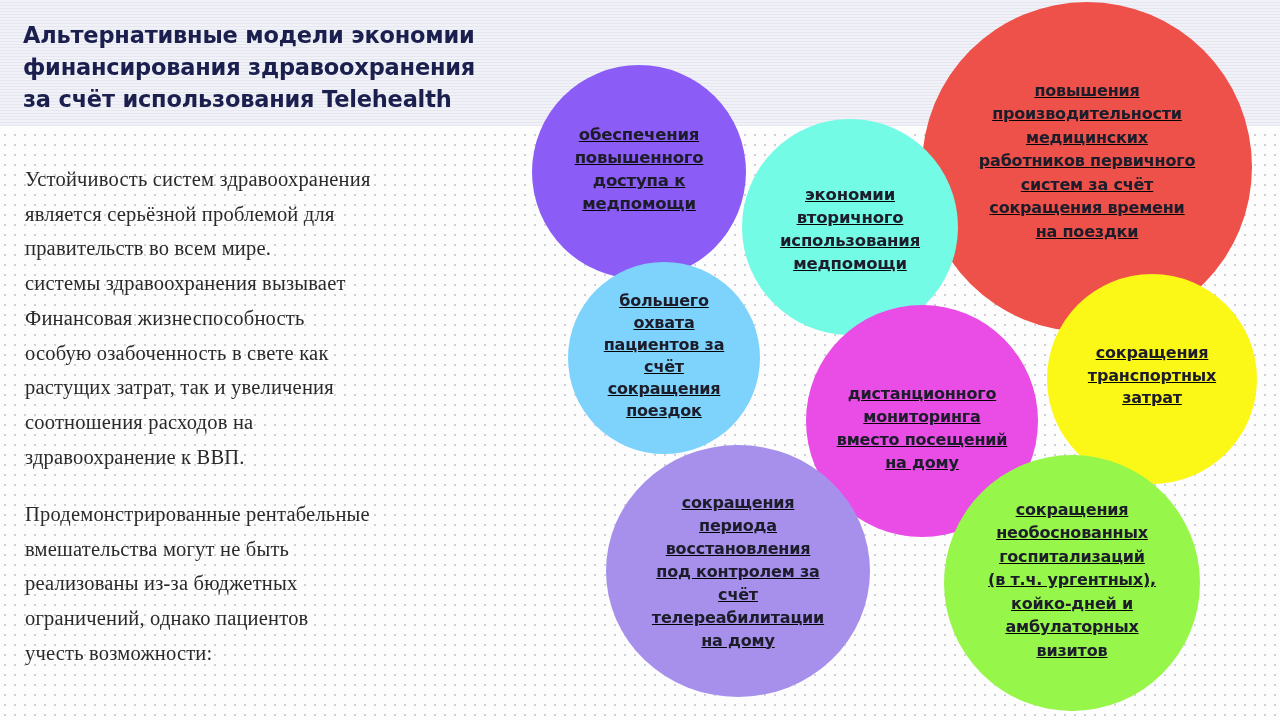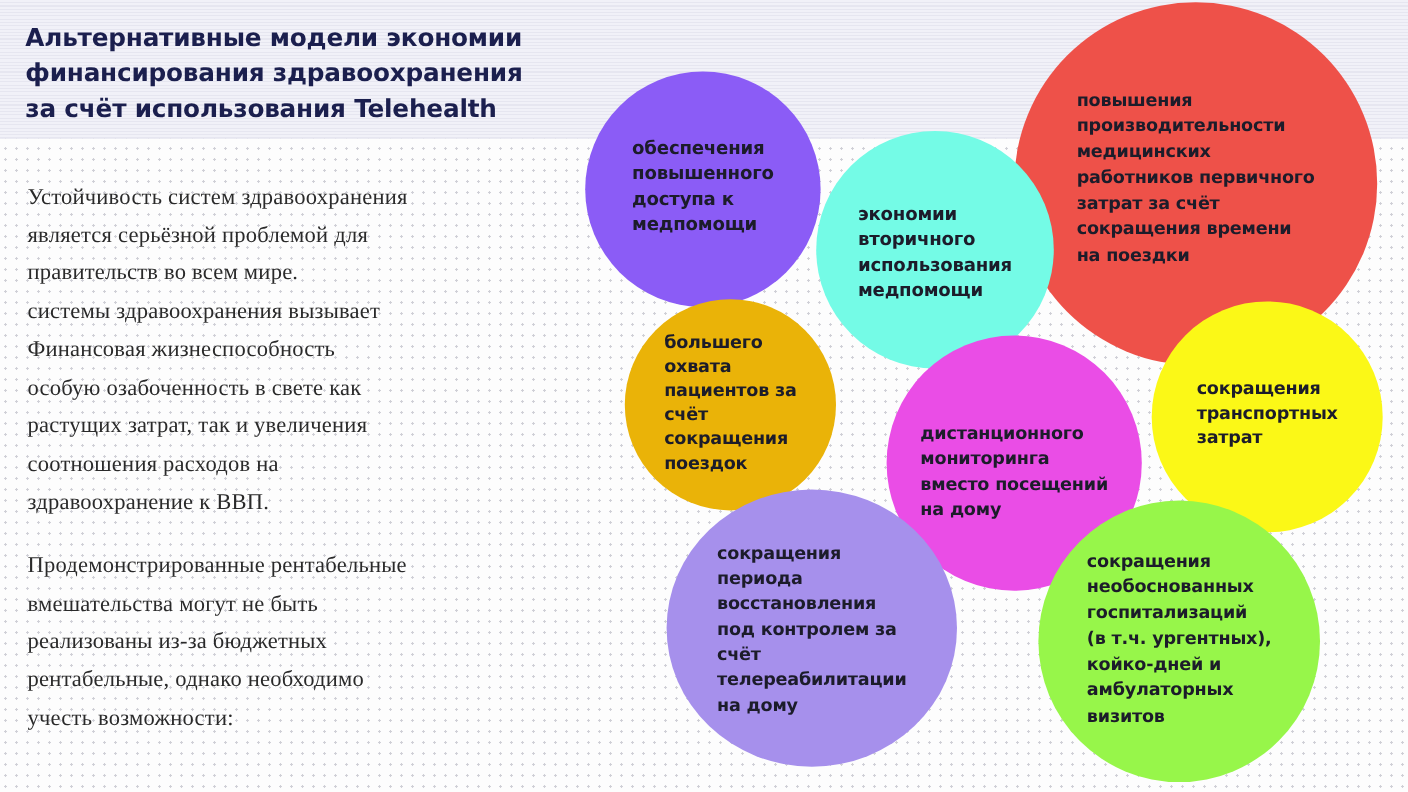--- a/index.html
+++ b/index.html
@@ -27,21 +27,21 @@
       font-family: Liberation Serif, serif;
       font-size: 20.5px; line-height: 34.7px; color: #2a2a2a;
       letter-spacing: 0.2px;
     }
     .body-text span { display: block; white-space: nowrap; }
     .para1 { top: 162px; }
     .para2 { top: 497px; }
     .circle {
       position: absolute; border-radius: 50%;
       display: flex; align-items: center; justify-content: center;
-      text-align: left; box-sizing: border-box;
+      text-align: center; box-sizing: border-box; text-decoration: underline;
     }
     .circle-text {
       font-family: "DejaVu Sans", sans-serif; font-weight: bold;
       color: #1c1c2a; font-size: 16px; line-height: 22.5px;
       letter-spacing: -0.2px;
     }
     .circle-text span { display: block; white-space: nowrap; }
   </style>
 </head>
 <body>
@@ -63,46 +63,46 @@
   <span>особую озабоченность в свете как</span>
   <span>растущих затрат, так и увеличения</span>
   <span>соотношения расходов на</span>
   <span>здравоохранение к  ВВП.</span>
 </div>
 
 <div class="body-text para2">
   <span>Продемонстрированные рентабельные</span>
   <span>вмешательства могут не быть</span>
   <span>реализованы из-за бюджетных</span>
-  <span>рентабельные, однако необходимо</span>
+  <span>ограничений, однако пациентов</span>
   <span>учесть возможности:</span>
 </div>
 
 <div class="circle" style="left:532px; top:65px; width:214px; height:214px; background:#8b5cf6;">
   <div class="circle-text" style="font-size:16.5px; line-height:23px; margin-top:-6px;">
     <span>обеспечения</span>
     <span>повышенного</span>
     <span>доступа к</span>
     <span>медпомощи</span>
   </div>
 </div>
 
 <div class="circle" style="left:922px; top:2px; width:330px; height:330px; background:#ee5149;">
   <div class="circle-text" style="font-size:16px; line-height:23.5px; margin-top:-12px;">
     <span>повышения</span>
     <span>производительности</span>
     <span>медицинских</span>
     <span>работников первичного</span>
-    <span>затрат за счёт</span>
+    <span>систем за счёт</span>
     <span>сокращения времени</span>
     <span>на поездки</span>
   </div>
 </div>
 
-<div class="circle" style="left:568px; top:272px; width:192px; height:192px; background:#eab308;">
+<div class="circle" style="left:568px; top:262px; width:192px; height:192px; background:#7dd3fc;">
   <div class="circle-text" style="font-size:16px; line-height:22px; margin-top:-4px;">
     <span>большего</span>
     <span>охвата</span>
     <span>пациентов за</span>
     <span>счёт</span>
     <span>сокращения</span>
     <span>поездок</span>
   </div>
 </div>
 

